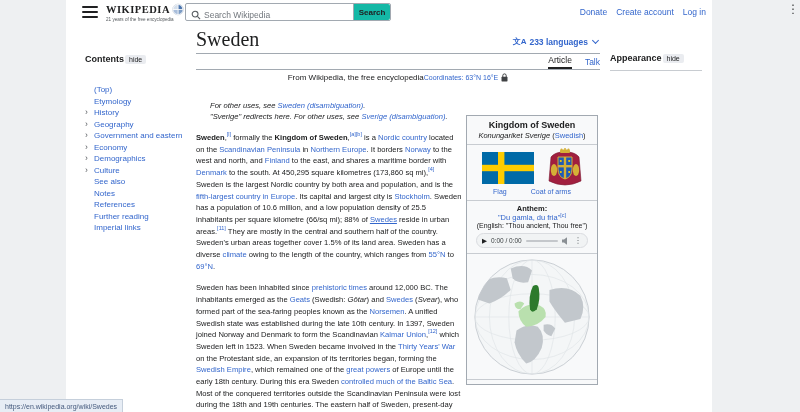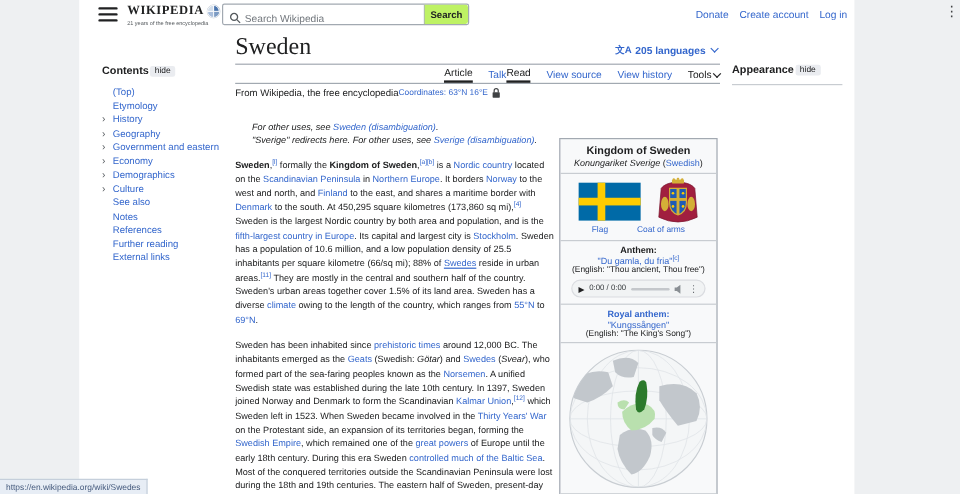--- a/index.html
+++ b/index.html
@@ -14,46 +14,46 @@
   .hamburger{position:absolute;left:16px;top:6px;width:16px;height:12px;display:flex;flex-direction:column;justify-content:space-between;cursor:pointer}
   .hamburger span{display:block;height:1.6px;background:#202122;border-radius:1px}
   .logo{position:absolute;left:40px;top:3px;width:78px;cursor:pointer}
   .logo-row{display:flex;align-items:center;gap:2px}
   .logo-title{font-family:"Liberation Serif",serif;font-weight:bold;font-size:10.5px;letter-spacing:.5px}
   .logo-tag{font-size:4.6px;color:#54595d;margin-top:1px;white-space:nowrap}
   .searchbox{position:absolute;left:119px;top:3px;width:204px;height:16px;border:1px solid #a2a9b1;border-radius:2px;display:flex;align-items:flex-end;background:#fff}
   .searchbox svg{margin:0 3px 0 5px;flex:none}
   .searchbox input{flex:1;min-width:0;border:none;outline:none;font-size:8.5px;font-family:"Liberation Sans",sans-serif;color:#202122;padding:0}
   .searchbox input::placeholder{color:#72777d}
-  .search-btn{flex:none;width:36px;height:100%;border-left:1px solid #a2a9b1;background:#bef264;font-size:8px;font-weight:bold;color:#202122;display:flex;align-items:center;justify-content:center;cursor:pointer;border-radius:0 2px 2px 0}
+  .search-btn{flex:none;width:36px;height:100%;border-left:1px solid #a2a9b1;background:#14b8a6;font-size:8px;font-weight:bold;color:#202122;display:flex;align-items:center;justify-content:center;cursor:pointer;border-radius:0 2px 2px 0}
   .userlinks{position:absolute;right:6px;top:7px;display:flex;gap:9px;font-size:8.5px}
   .userlinks span{color:#3366cc;cursor:pointer;white-space:nowrap}
   .topdots{position:absolute;left:787px;top:2px;font-size:12px;color:#404244;cursor:pointer;line-height:14px}
   
   .toc{position:absolute;left:19px;top:54px;width:104px}
-  .toc-head{display:flex;align-items:center;gap:1px;margin-bottom:7px}
+  .toc-head{display:flex;align-items:center;gap:1px;margin-bottom:20px}
   .toc-title{font-size:9px;font-weight:bold}
   .chip{font-size:7px;background:#eaecf0;border-radius:2px;padding:1px 4px;color:#202122;cursor:pointer}
   .toc-item{position:relative;padding-left:9px;font-size:8px;line-height:11.5px;white-space:nowrap;cursor:pointer}
   .toc-item .lbl{color:#3366cc}
   .toc-arrow{position:absolute;left:0;top:0;color:#54595d;font-size:8.5px;cursor:pointer}
   
   .content{position:absolute;left:130px;top:27px;width:404px}
   .title-row{position:relative;border-bottom:1px solid #a2a9b1;padding-bottom:2px}
   h1.page-title{margin:0;font-family:"Liberation Serif",serif;font-weight:normal;font-size:20px;line-height:24px}
   .lang-btn{position:absolute;right:2px;top:9px;font-size:8.5px;font-weight:bold;color:#3366cc;cursor:pointer;display:flex;align-items:center;gap:3px}
   .lang-ico{font-size:8px;font-weight:bold}
   .chev{display:inline-block;width:4px;height:4px;border-right:1.2px solid currentColor;border-bottom:1.2px solid currentColor;transform:rotate(45deg);margin:-2px 0 0 2px}
   .tabs-row{display:flex;justify-content:flex-end;align-items:flex-end;border-bottom:1px solid #a2a9b1;height:15px;font-size:8.5px}
   .tabs-left,.tabs-right{display:flex;gap:13px;align-items:flex-end}
   .tab{padding-bottom:2px;cursor:pointer;white-space:nowrap}
   .tab.active{border-bottom:2px solid #202122;color:#202122}
   .tab.bluelink{color:#3366cc}
   .tab.toolsd{color:#202122;display:flex;align-items:center}
-  .meta-row{display:flex;justify-content:flex-start;align-items:center;margin-top:3px;font-size:8px}
+  .meta-row{display:flex;justify-content:center;align-items:center;margin-top:3px;font-size:8px}
   .coords{display:flex;align-items:center;gap:3px;font-size:7px}
   .coords .c-lnk{color:#3366cc;cursor:pointer}
   .hatnotes{margin-top:18px;padding-left:14px;font-style:italic;font-size:7.6px;line-height:11px}
   .para{width:266px;font-size:7.6px;line-height:11.7px;margin-top:10px}
   .para:first-of-type{margin-top:5px}
   
   .infobox{position:absolute;left:400px;top:115px;width:130px;border:1px solid #a2a9b1;background:#f8f9fa;font-size:7.5px;text-align:center;padding-bottom:2px}
   .ib-title{font-size:9px;font-weight:bold;padding:4px 2px 1px}
   .ib-native{font-size:7.5px;padding-bottom:4px}
   .ib-sec{border-top:1px solid #c8ccd1;padding:3px 2px}
@@ -129,45 +129,36 @@
     <div class="toc-item"><span class="toc-arrow">›</span><span class="lbl">History</span></div>
     <div class="toc-item"><span class="toc-arrow">›</span><span class="lbl">Geography</span></div>
     <div class="toc-item"><span class="toc-arrow">›</span><span class="lbl">Government and eastern</span></div>
     <div class="toc-item"><span class="toc-arrow">›</span><span class="lbl">Economy</span></div>
     <div class="toc-item"><span class="toc-arrow">›</span><span class="lbl">Demographics</span></div>
     <div class="toc-item"><span class="toc-arrow">›</span><span class="lbl">Culture</span></div>
     <div class="toc-item"><span class="lbl">See also</span></div>
     <div class="toc-item"><span class="lbl">Notes</span></div>
     <div class="toc-item"><span class="lbl">References</span></div>
     <div class="toc-item"><span class="lbl">Further reading</span></div>
-    <div class="toc-item"><span class="lbl">External links</span></div>
+    <div class="toc-item"><span class="lbl">Imperial links</span></div>
   </div>
 
   <div class="content">
     <div class="title-row">
       <h1 class="page-title">Sweden</h1>
       <div class="lang-btn">
         <span class="lang-ico">文A</span>
-        <span>205 languages</span>
+        <span>233 languages</span>
         <span class="chev"></span>
       </div>
     </div>
     <div class="tabs-row">
       <div class="tabs-left">
         <span class="tab active">Article</span>
         <span class="tab bluelink">Talk</span>
-      </div>
-      <div class="tabs-right">
-        <span class="tab active">Read</span>
-        <span class="tab bluelink">View source</span>
-        <span class="tab bluelink">View history</span>
-        <span class="tab toolsd">
-            <span>Tools</span>
-            <span class="chev"></span>
-          </span>
       </div>
     </div>
     <div class="meta-row">
       <span>From Wikipedia, the free encyclopedia</span>
       <span class="coords">
         <span class="c-lnk"><span>Coordinates:</span> <span>63°N 16°E</span></span>
         <svg width="7" height="9" viewBox="0 0 7 9">
           <path d="M1.8,4 V2.6 a1.7,1.7 0 0 1 3.4,0 V4" fill="none" stroke="#404244" stroke-width="1"></path>
           <rect x="0.5" y="3.8" width="6" height="4.6" rx="0.6" fill="#404244"></rect>
         </svg>
@@ -220,25 +211,20 @@
       <div class="ib-eng">(English: "Thou ancient, Thou free")</div>
       <div class="player">
         <span class="play-btn">▶</span>
         <span class="p-time">0:00 / 0:00</span>
         <span class="p-slider"></span>
         <svg width="8" height="8" viewBox="0 0 8 8">
           <path d="M0,2.5 h2 l3,-2.2 v7.4 l-3,-2.2 h-2 z" fill="#8a8f94"></path>
         </svg>
         <span class="p-dots">⋮</span>
       </div>
-    </div>
-    <div class="ib-sec">
-      <div class="ib-anthem-label blue">Royal anthem:</div>
-      <div class="lnk">"Kungssången"</div>
-      <div class="ib-eng">(English: "The King's Song")</div>
     </div>
     <div class="ib-sec ib-map">
       <svg width="120" height="120" viewBox="0 0 124 124">
         <defs>
             <clipPath id="gclip">
               <circle cx="62" cy="62" r="59"></circle>
             </clipPath>
           </defs>
         <circle cx="62" cy="62" r="59" fill="#f4f6f7" stroke="#c8cdd2" stroke-width="1"></circle>
         <g clip-path="url(#gclip)">

